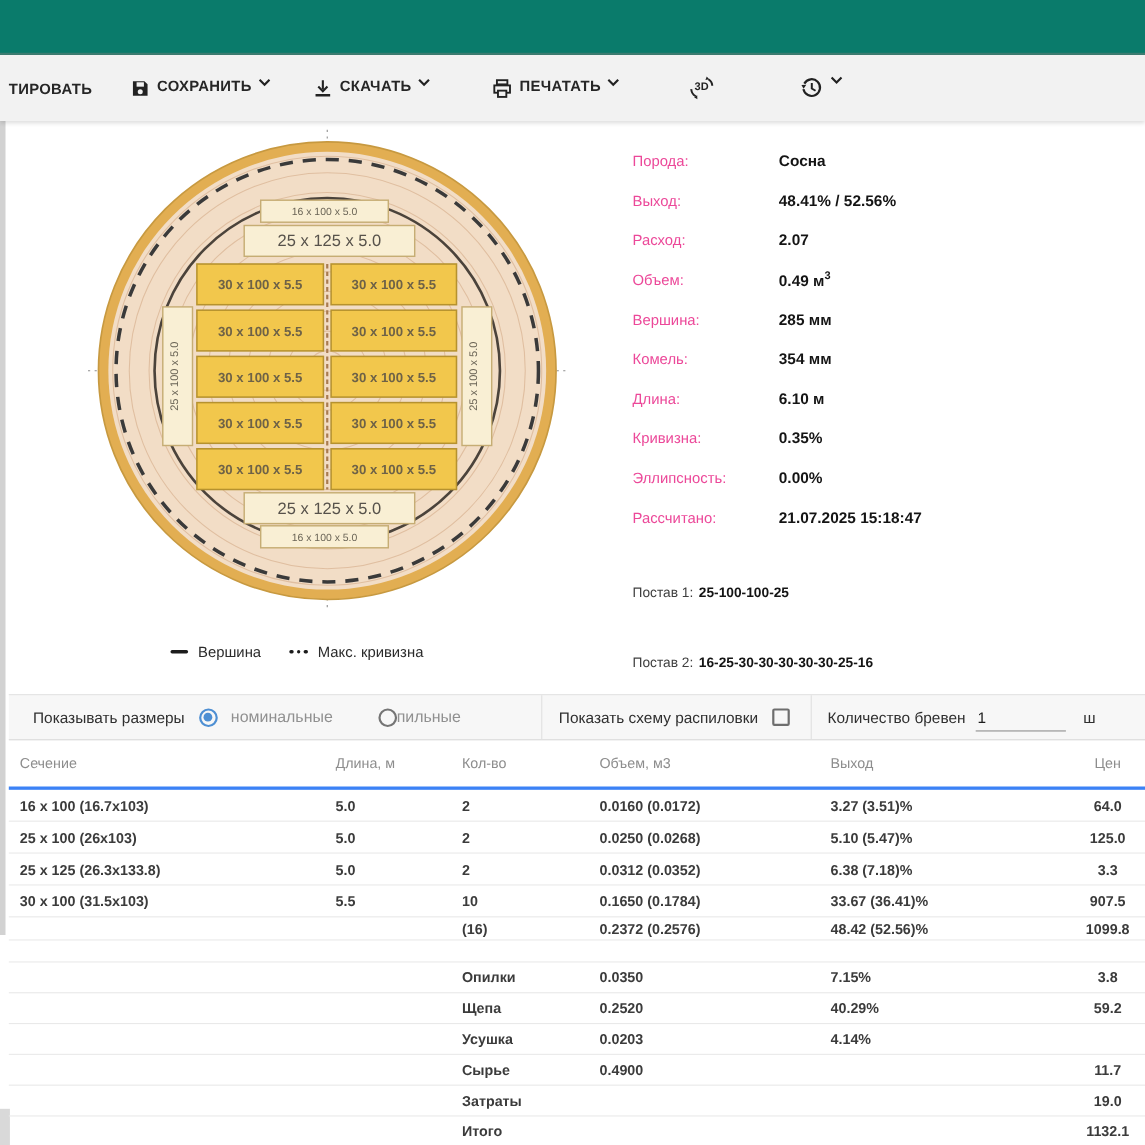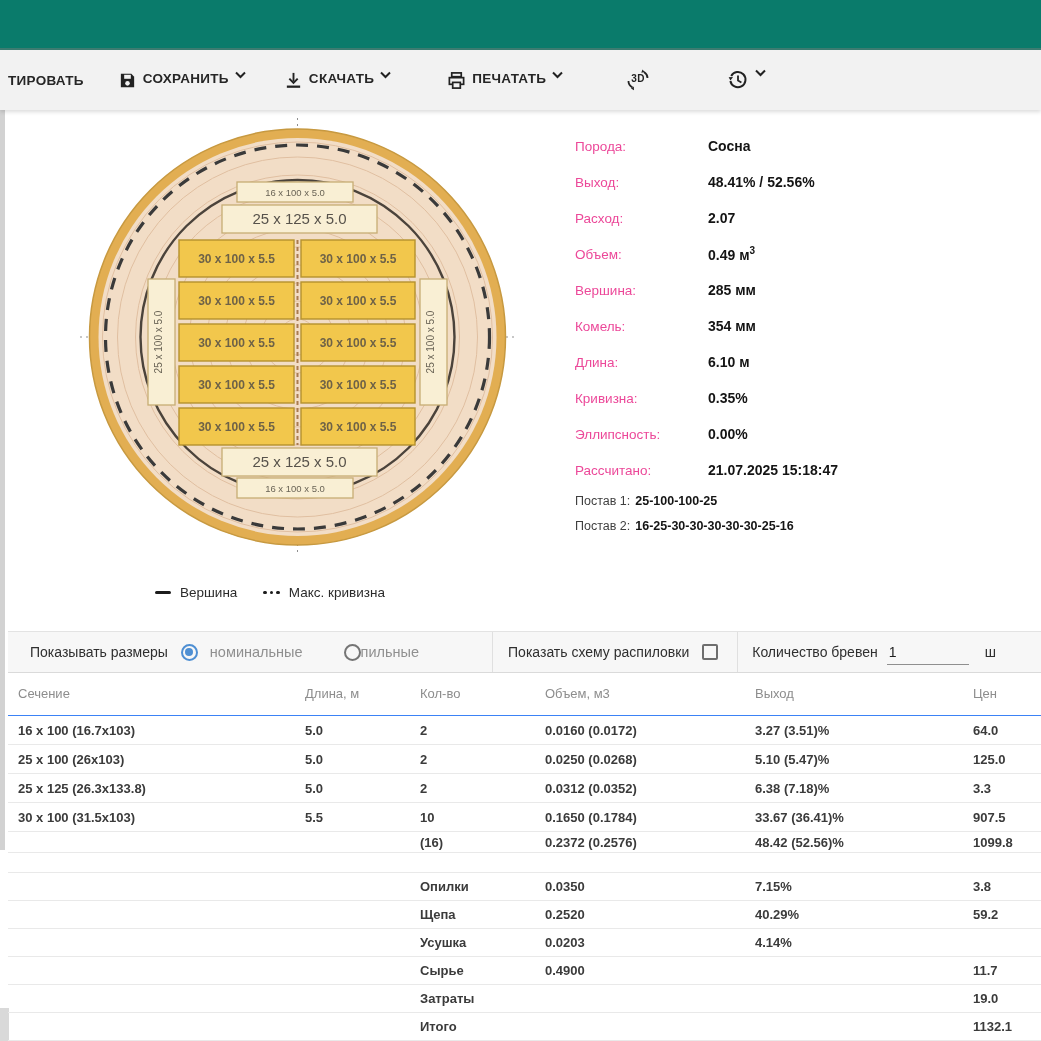--- a/index.html
+++ b/index.html
@@ -31,21 +31,21 @@
   .leg-line{width:16px;height:3px;background:#1c1c1c;border-radius:2px;margin-right:9px;}
   .leg-dots{display:flex;gap:3px;margin:0 9px 0 26px;}
   .leg-dots i{width:3.5px;height:3.5px;border-radius:50%;background:#1c1c1c;}
 
   
   .props{position:absolute;left:575px;top:128px;width:462px;}
   .prop-row{display:flex;align-items:center;height:36px;}
   .prop-row .pl{width:133px;font-size:13.5px;color:#ec4899;}
   .prop-row .pv{font-size:14px;font-weight:700;color:#141414;}
   .prop-row .pv sup{font-size:10px;}
-  .prop-postav{height:25px;display:flex;align-items:center;font-size:12.5px;color:#3f3f3f;}
+  .prop-postav{height:25px;display:flex;align-items:center;font-size:12.5px;color:#3f3f3f;margin-top:38px;}
   .prop-postav b{font-weight:700;color:#141414;margin-left:5px;}
 
   
   .optbar{position:absolute;left:8px;top:631px;width:1033px;height:40px;background:#f7f7f7;
     border-top:1px solid #e3e3e3;border-bottom:1px solid #dadada;display:flex;align-items:center;
     font-size:14px;color:#2f2f2f;white-space:nowrap;}
   .opt-gray{color:#909090;font-size:14.5px;}
   .radio{width:17px;height:17px;border-radius:50%;border:2px solid #757575;box-sizing:border-box;
     position:relative;background:#f7f7f7;cursor:pointer;flex:none;}
   .radio.sel{border-color:#4e8fd3;}
@@ -54,28 +54,28 @@
   .checkbox{width:16px;height:16px;border:2px solid #6e6e6e;border-radius:2px;box-sizing:border-box;
     background:transparent;cursor:pointer;flex:none;}
   .vdiv{width:1px;height:40px;background:#e0e0e0;flex:none;}
   .qty-input{width:78px;height:24px;border:none;border-bottom:1px solid #8f8f8f;background:transparent;
     font-family:inherit;font-size:14px;color:#1d1d1d;padding:0 2px;}
 
   
   .tbl{position:absolute;left:8px;top:671px;width:1033px;}
   .tr{display:grid;grid-template-columns:297px 115px 125px 210px 218px 1fr;
     border-bottom:1px solid #e9e9e9;align-items:center;}
-  .tr.hdr{height:44px;border-bottom:1px solid #3b82f6;}
+  .tr.hdr{height:44px;border-bottom:3px solid #3b82f6;}
   .tr.r{height:28px;}
   .tr.tot{height:20px;}
   .tr.sp{height:19px;}
   .tr.b{height:27px;}
   .td{font-size:13px;font-weight:700;color:#3b3b3b;overflow:hidden;white-space:nowrap;}
   .td.sec{padding-left:10px;}
-  .td.price{text-align:left;}
+  .td.price{text-align:center;}
   .hdr .td{font-weight:400;color:#8d8d8d;}
 </style>
 </head>
 <body>
 
 <div id="app">
 
   <div class="topbar"></div>
 
   <div class="toolbar">

